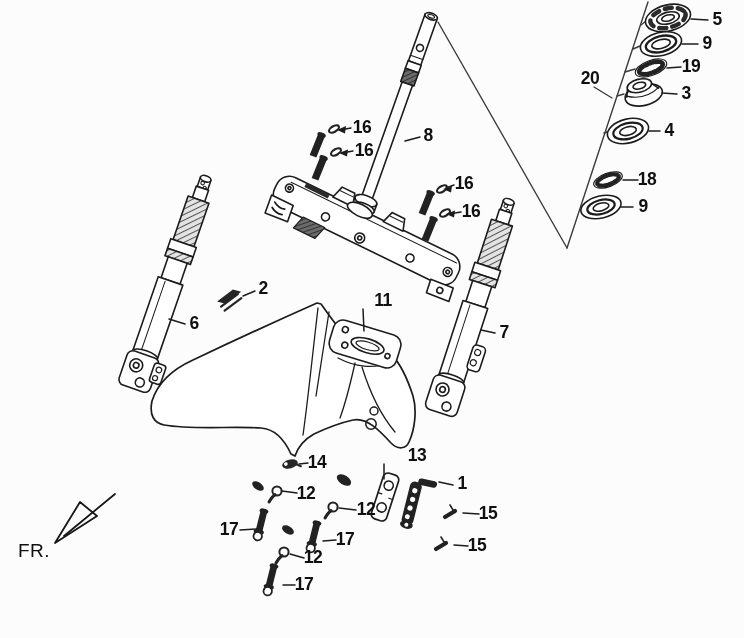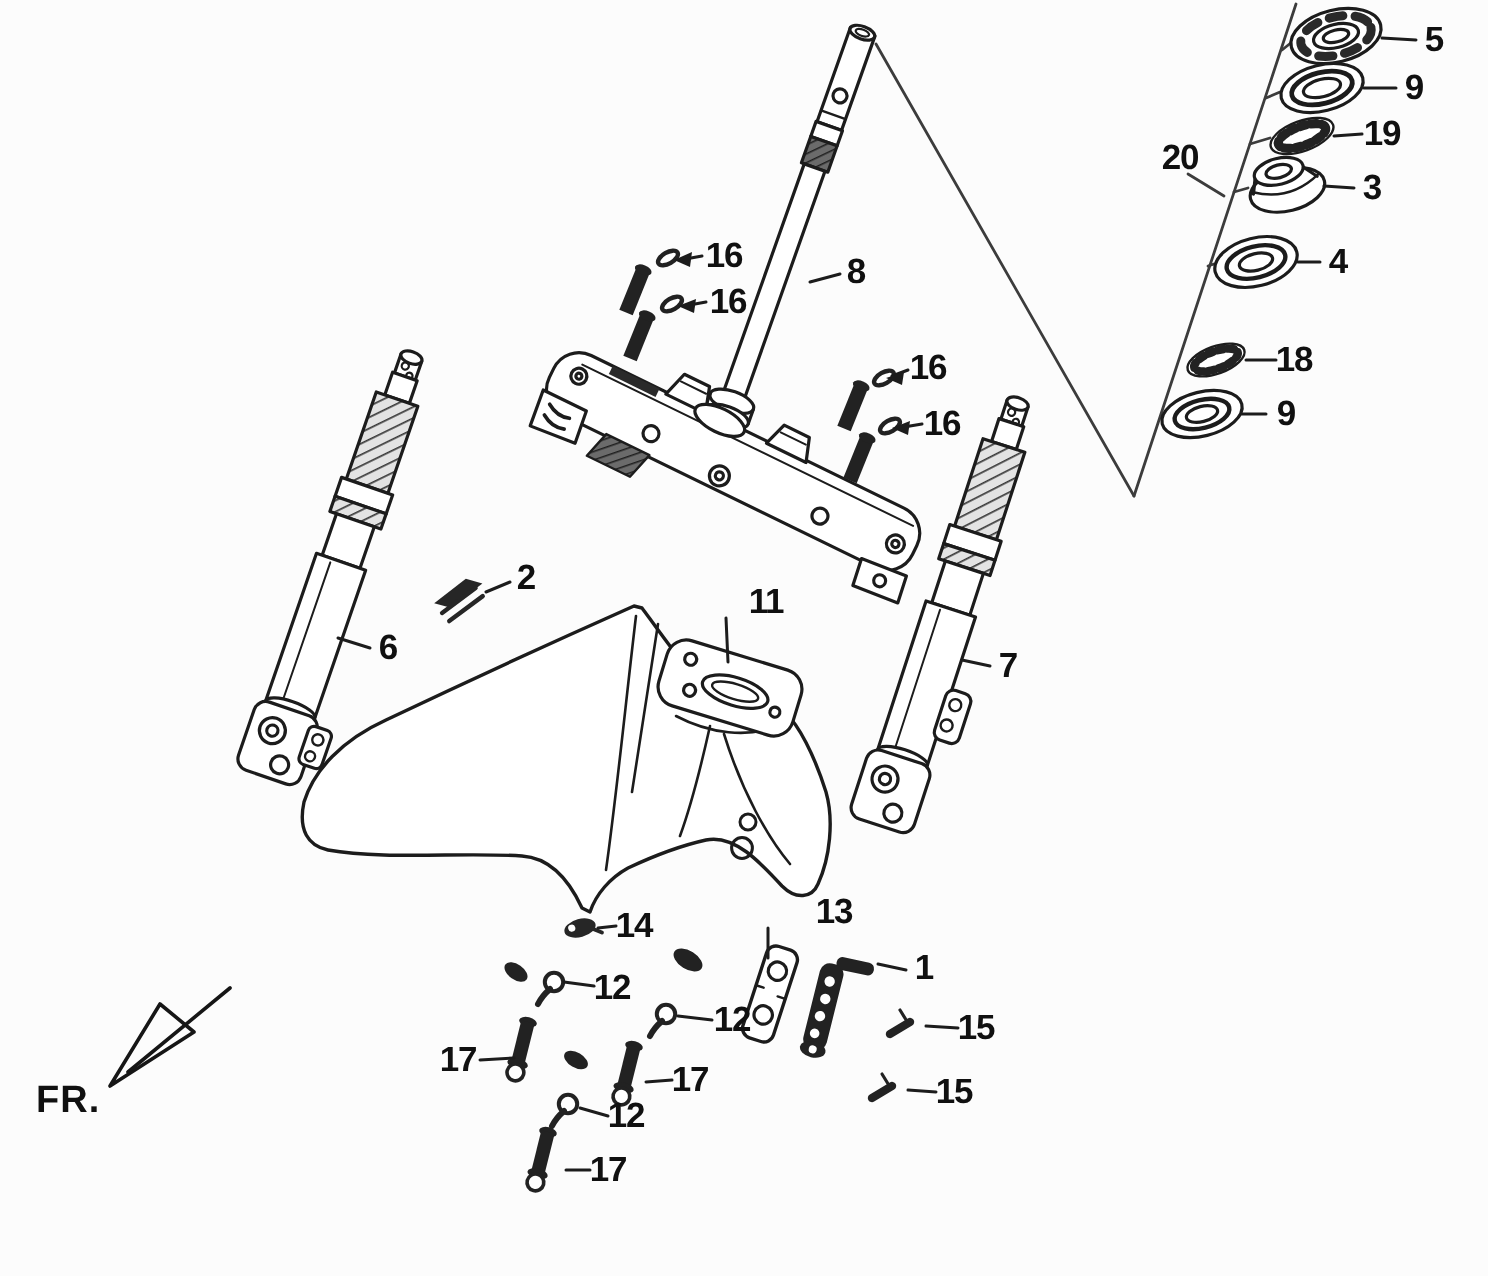--- a/index.html
+++ b/index.html
@@ -12,21 +12,21 @@
   .canvas > svg{position:absolute; left:0; top:0;}
   .callout{
     position:absolute; transform:translate(-50%,-50%);
     font-family:"Liberation Sans", sans-serif;
     font-weight:700; font-size:17.5px; letter-spacing:-0.6px;
     color:#101010; white-space:nowrap; line-height:1;
   }
   .fr-label{
     position:absolute; left:18px; top:540px;
     font-family:"Liberation Sans", sans-serif;
-    font-weight:700; font-size:19px; color:#101010; letter-spacing:0.5px;
+    font-weight:400; font-size:19px; color:#101010; letter-spacing:0.5px;
   }
 </style>
 </head>
 <body>
 
 <div class="canvas">
 
 <svg width="744" height="638" viewBox="0 0 744 638" stroke-linecap="round" stroke-linejoin="round">
   <defs>
     <pattern id="hatch" width="5" height="5" patternUnits="userSpaceOnUse" patternTransform="rotate(45)">

